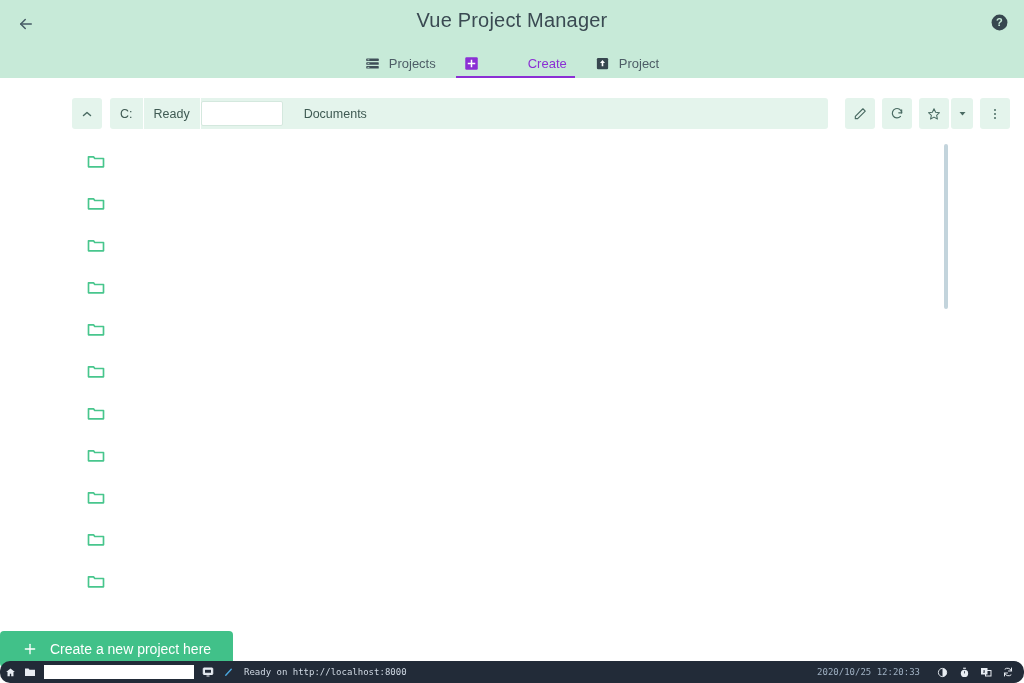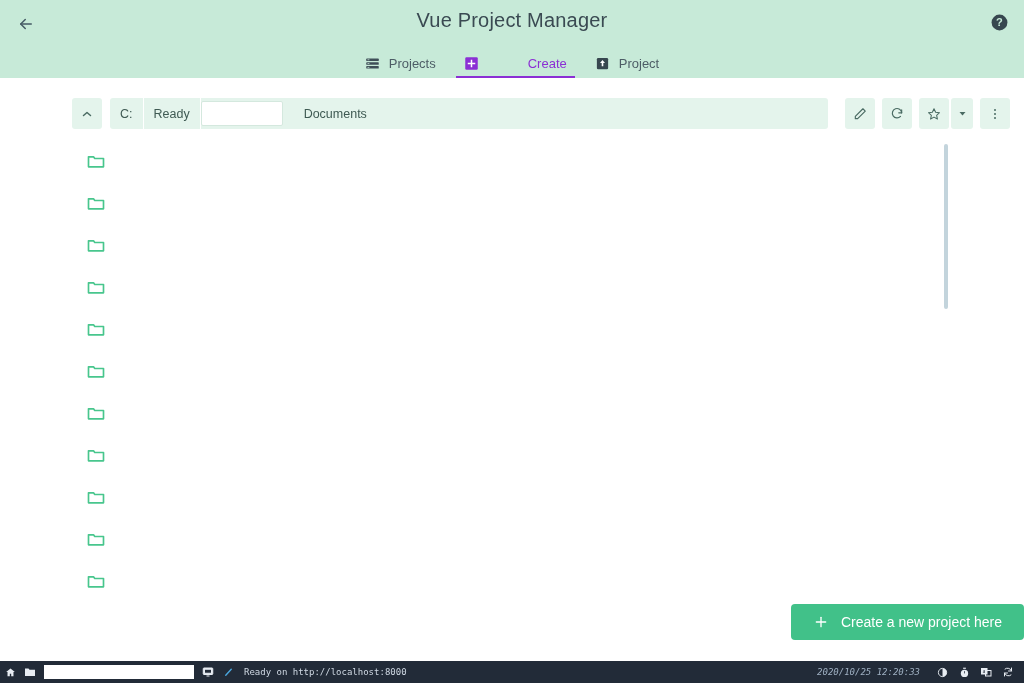--- a/index.html
+++ b/index.html
@@ -141,22 +141,22 @@
     right: 76px; top: 144px;
     width: 4px; height: 165px;
     background: #c3d4dc;
     border-radius: 2px;
     cursor: pointer;
   }
 
   
   .cta-wrap {
     position: absolute;
-    left: 0; right: 0; bottom: 43px;
-    display: flex; justify-content: flex-end;
+    left: 0; right: 0; bottom: 16px;
+    display: flex; justify-content: flex-start;
   }
   .cta-btn {
     display: flex; align-items: center; gap: 12px;
     height: 36px;
     padding: 0 22px;
     background: #41c189;
     color: #ffffff;
     border: none; border-radius: 4px;
     font-family: "Liberation Sans", sans-serif;
     font-size: 14px;
@@ -165,38 +165,38 @@
 
   
   .taskbar {
     position: absolute; left: 0; right: 0; bottom: 0;
     height: 22px;
     background: #222b38;
     display: flex; align-items: center;
     color: #d4dce6;
     font-family: "DejaVu Sans Mono", monospace;
     font-size: 9px;
+    border-radius: 10px;
   }
   .tb-ico {
     width: 20px; height: 22px;
     display: flex; align-items: center; justify-content: center;
     color: #e8edf3; cursor: pointer; flex: none;
   }
   .task-input {
     width: 150px; height: 14px;
     background: #ffffff; border: none;
     margin: 0 4px;
     outline: none;
   }
   .task-status { margin-left: 6px; color: #cfd8e3; white-space: nowrap; }
   .tray {
     margin-left: auto;
     display: flex; align-items: center; gap: 2px;
     padding-right: 6px;
-    font-style: italic;
   }
   .tray-clock { color: #9fb0c2; margin-right: 10px; white-space: nowrap; }
 </style>
 </head>
 <body>
 
 <div id="app">
 
   <div class="header">
     <div class="header-top">

